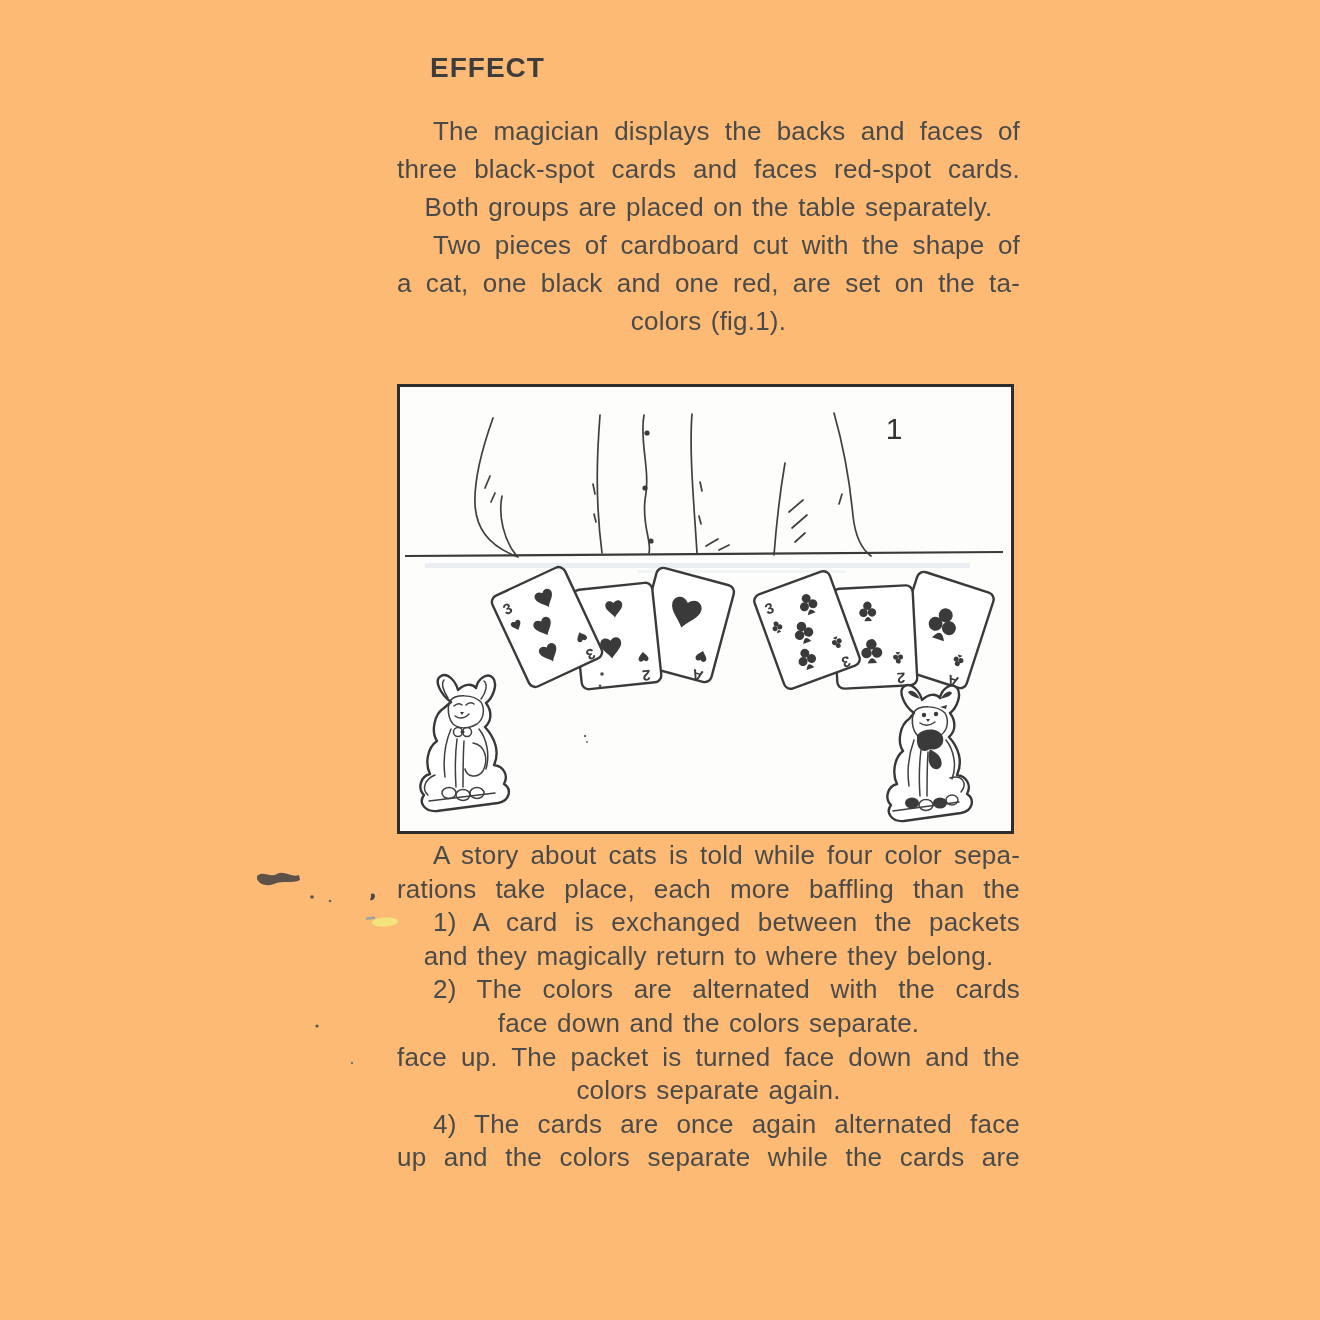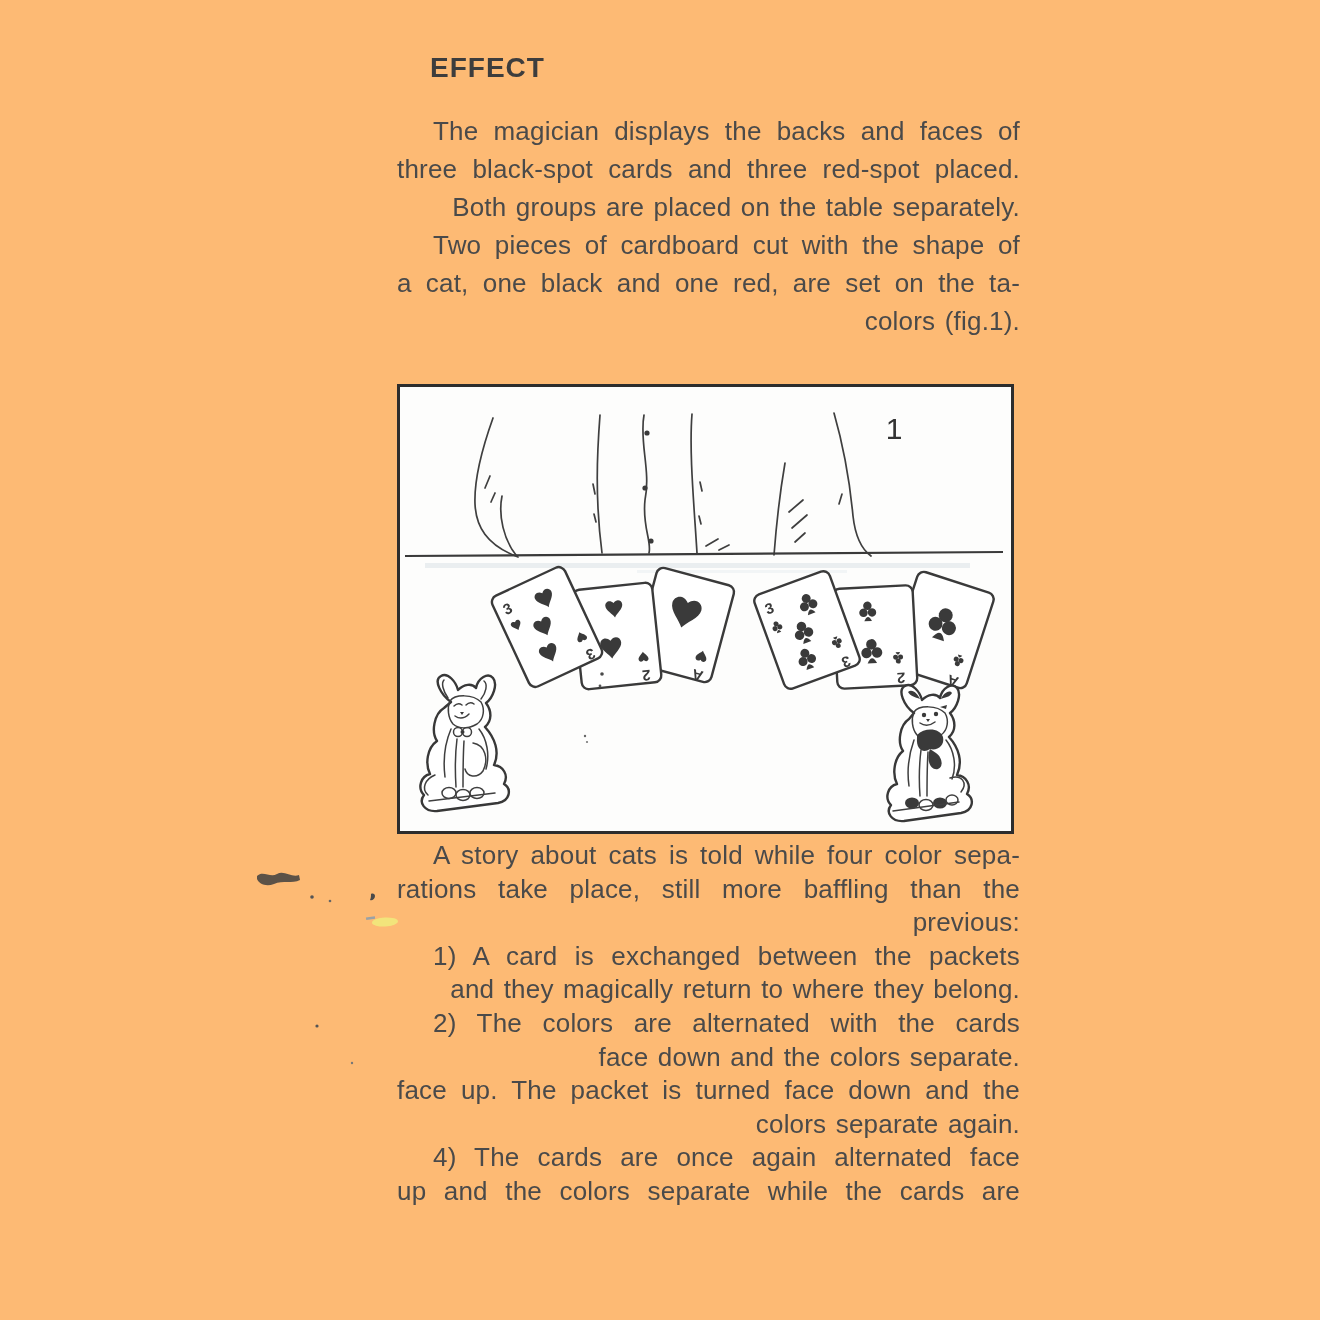--- a/index.html
+++ b/index.html
@@ -9,21 +9,21 @@
     font-family:"Liberation Sans", sans-serif;
   }
   .heading{
     position:absolute;left:430px;top:52px;margin:0;
     font:bold 28px/32px "Liberation Sans", sans-serif;
     letter-spacing:1px;color:#3d3d3d;
   }
   .para{position:absolute;left:397px;width:623px;color:#4a4a4a;}
   .para .line{
     font-size:26px;letter-spacing:0.2px;word-spacing:2px;
-    text-align:right;white-space:nowrap;
+    text-align:center;white-space:nowrap;
   }
   .para .line.jall{text-align:justify;text-align-last:justify;white-space:normal;}
   .para .line.ind{text-indent:36px;}
   .p1{top:112px;}
   .p1 .line{line-height:38px;height:38px;}
   .p2{top:839px;}
   .p2 .line{line-height:33.6px;height:33.6px;}
   .fig{position:absolute;left:397px;top:384px;width:617px;height:450px;}
   
   .card{fill:#ffffff;stroke:#3a3a3a;stroke-width:2.4;}
@@ -39,21 +39,21 @@
 </style>
 </head>
 <body>
 
 <div class="page">
 
   <h1 class="heading">EFFECT</h1>
 
   <div class="para p1">
     <div class="line jall ind">The magician displays the backs and faces of</div>
-    <div class="line jall">three black-spot cards and three red-spot placed.</div>
+    <div class="line jall">three black-spot cards and faces red-spot cards.</div>
     <div class="line">Both groups are placed on the table separately.</div>
     <div class="line jall ind">Two pieces of cardboard cut with the shape of</div>
     <div class="line jall">a cat, one black and one red, are set on the ta-</div>
     <div class="line">colors (fig.1).</div>
   </div>
 
   <div class="fig">
     <svg width="617" height="450" viewBox="0 0 617 450">
       <defs>
         <path id="heart" d="M0,7.5 C-2.5,3 -10,-1.5 -10,-7 C-10,-12 -4,-14.5 0,-9.5 C4,-14.5 10,-12 10,-7 C10,-1.5 2.5,3 0,7.5 Z"></path>
@@ -200,22 +200,21 @@
         <ellipse class="pawl" cx="46" cy="125" rx="7" ry="5.5"></ellipse>
         <ellipse class="fillk" cx="60" cy="123" rx="7" ry="5.5"></ellipse>
         <ellipse class="pawl" cx="72" cy="120" rx="6" ry="5"></ellipse>
         <path class="sk2" d="M13,131 L79,122"></path>
       </g>
     </svg>
   </div>
 
   <div class="para p2">
     <div class="line jall ind">A story about cats is told while four color sepa-</div>
-    <div class="line jall">rations take place, still more baffling than the</div>
-    <div class="line">previous:</div>
+    <div class="line jall">rations take place, each more baffling than the</div>
     <div class="line jall ind">1) A card is exchanged between the packets</div>
     <div class="line">and they magically return to where they belong.</div>
     <div class="line jall ind">2) The colors are alternated with the cards</div>
     <div class="line">face down and the colors separate.</div>
     <div class="line jall">face up. The packet is turned face down and the</div>
     <div class="line">colors separate again.</div>
     <div class="line jall ind">4) The cards are once again alternated face</div>
     <div class="line jall">up and the colors separate while the cards are</div>
   </div>
 

